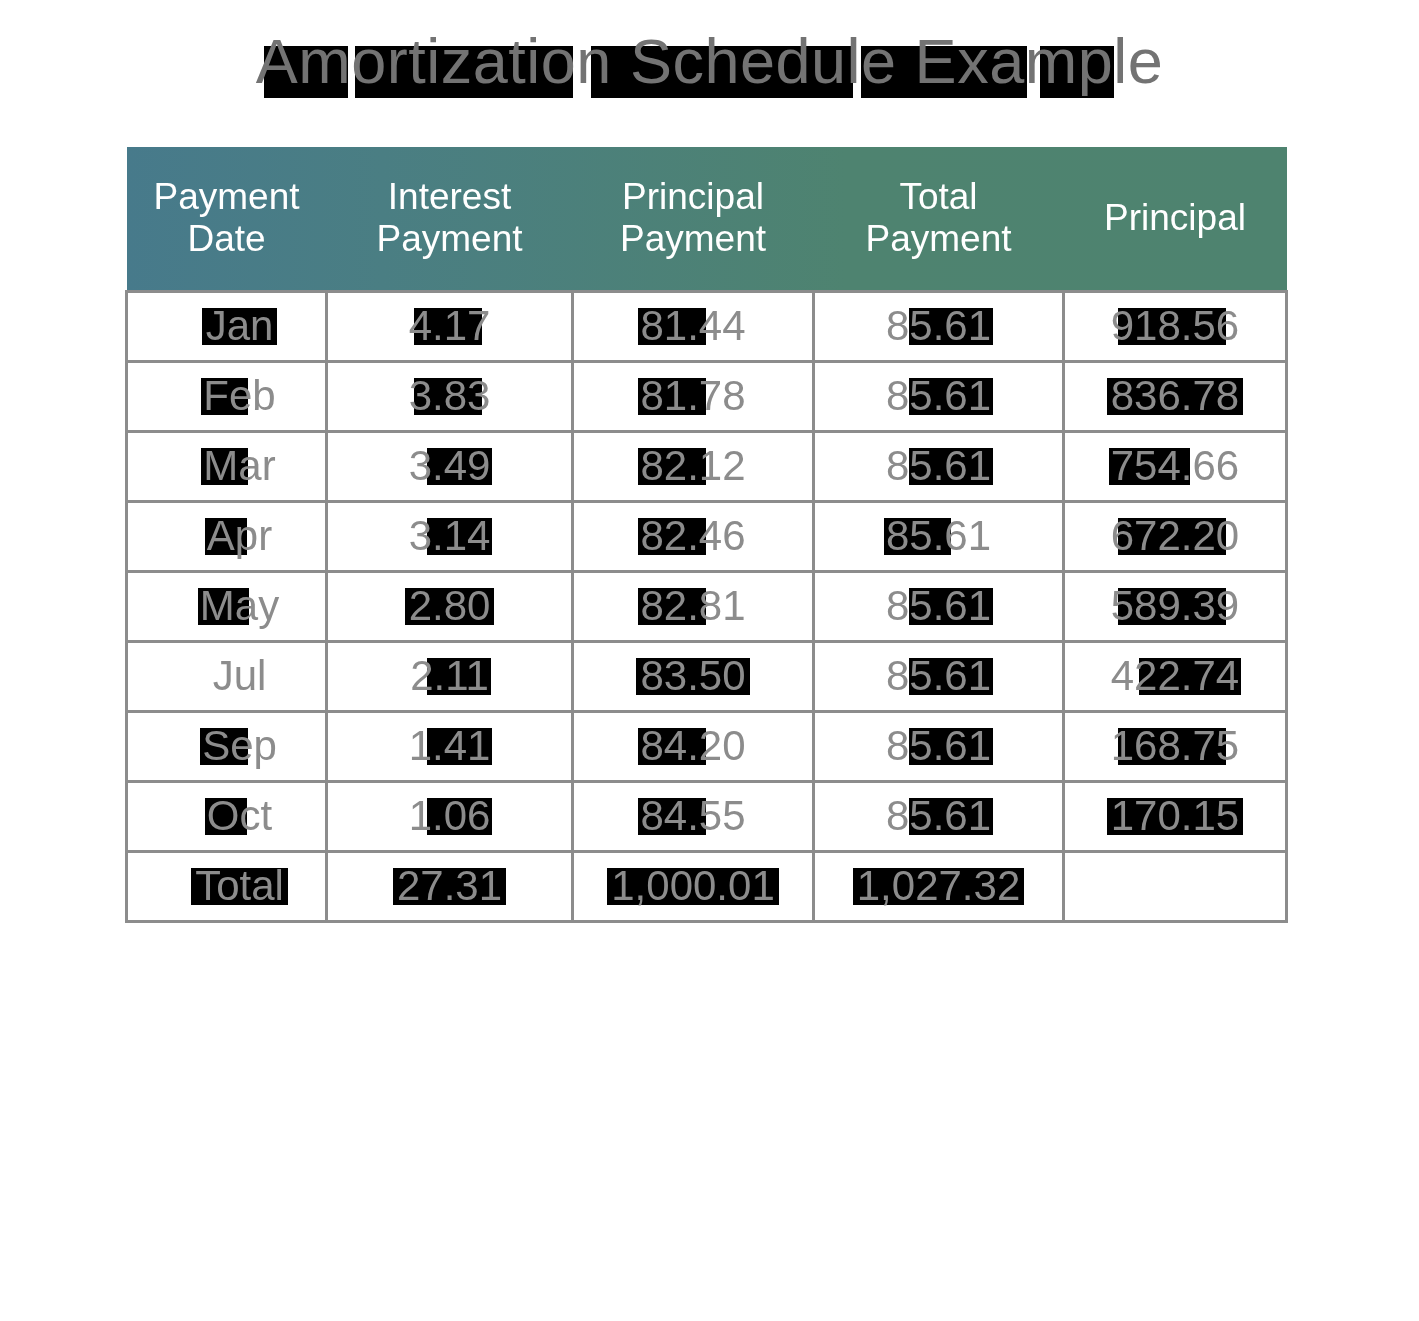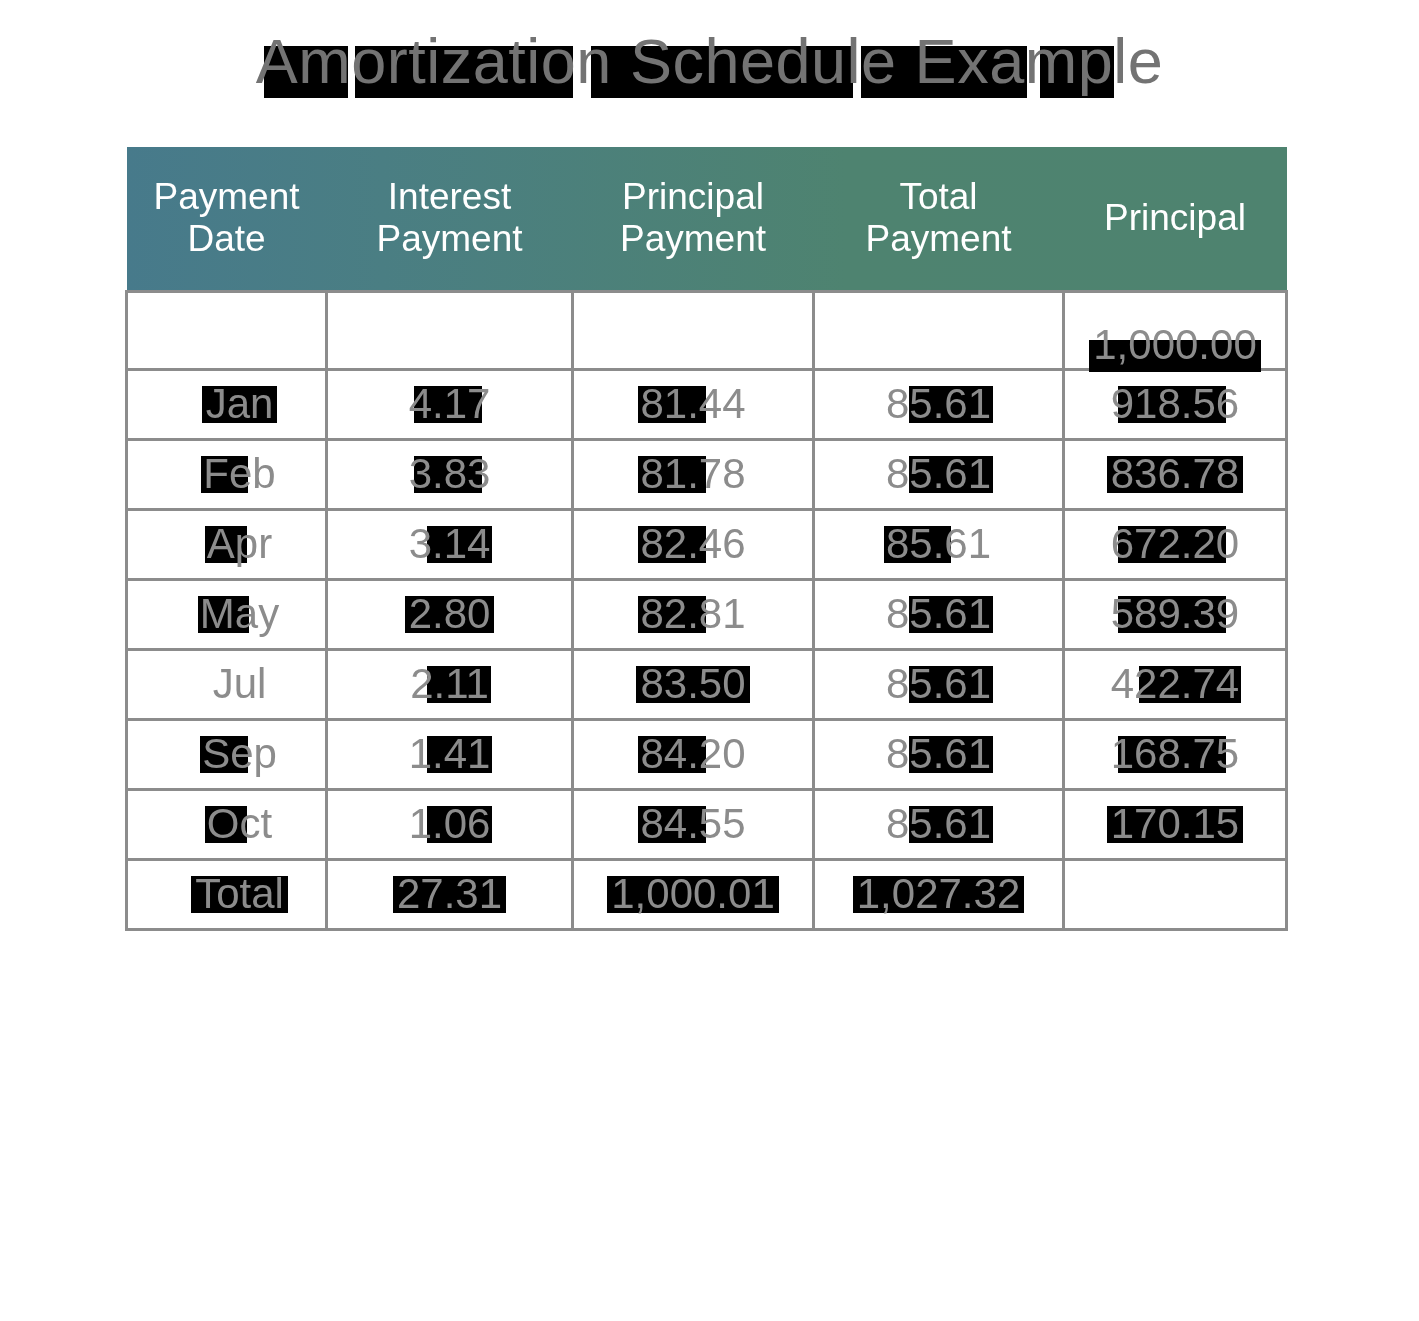--- a/index.html
+++ b/index.html
@@ -174,40 +174,40 @@
           <div>Total</div>
           <div>Payment</div>
         </th>
         <th class="hdr-single">
           <div>Principal</div>
         </th>
       </tr>
     </thead>
 
     <tbody id="table-body">
-        <tr class="row-opening">
-          <td class="col-date"></td>
-          <td></td>
-          <td></td>
-          <td></td>
-          <td><span class="cell bx-wide bx-low"><span class="v">1,000.00</span></span></td>
-        </tr>
         <tr>
           <td class="col-date"><span class="cell bx-wide"><span class="v">Jan</span></span></td>
           <td><span class="cell bx-mid"><span class="v">4.17</span></span></td>
           <td><span class="cell bx-left"><span class="v">81.44</span></span></td>
           <td><span class="cell bx-right"><span class="v">85.61</span></span></td>
           <td><span class="cell bx-mid"><span class="v">918.56</span></span></td>
         </tr>
         <tr>
           <td class="col-date"><span class="cell bx-left"><span class="v">Feb</span></span></td>
           <td><span class="cell bx-mid"><span class="v">3.83</span></span></td>
           <td><span class="cell bx-left"><span class="v">81.78</span></span></td>
           <td><span class="cell bx-right"><span class="v">85.61</span></span></td>
           <td><span class="cell bx-wide"><span class="v">836.78</span></span></td>
+        </tr>
+        <tr>
+          <td class="col-date"><span class="cell bx-left"><span class="v">Mar</span></span></td>
+          <td><span class="cell bx-right"><span class="v">3.49</span></span></td>
+          <td><span class="cell bx-left"><span class="v">82.12</span></span></td>
+          <td><span class="cell bx-right"><span class="v">85.61</span></span></td>
+          <td><span class="cell bx-left"><span class="v">754.66</span></span></td>
         </tr>
         <tr>
           <td class="col-date"><span class="cell bx-left"><span class="v">Apr</span></span></td>
           <td><span class="cell bx-right"><span class="v">3.14</span></span></td>
           <td><span class="cell bx-left"><span class="v">82.46</span></span></td>
           <td><span class="cell bx-left"><span class="v">85.61</span></span></td>
           <td><span class="cell bx-mid"><span class="v">672.20</span></span></td>
         </tr>
         <tr>
           <td class="col-date"><span class="cell bx-left"><span class="v">May</span></span></td>

